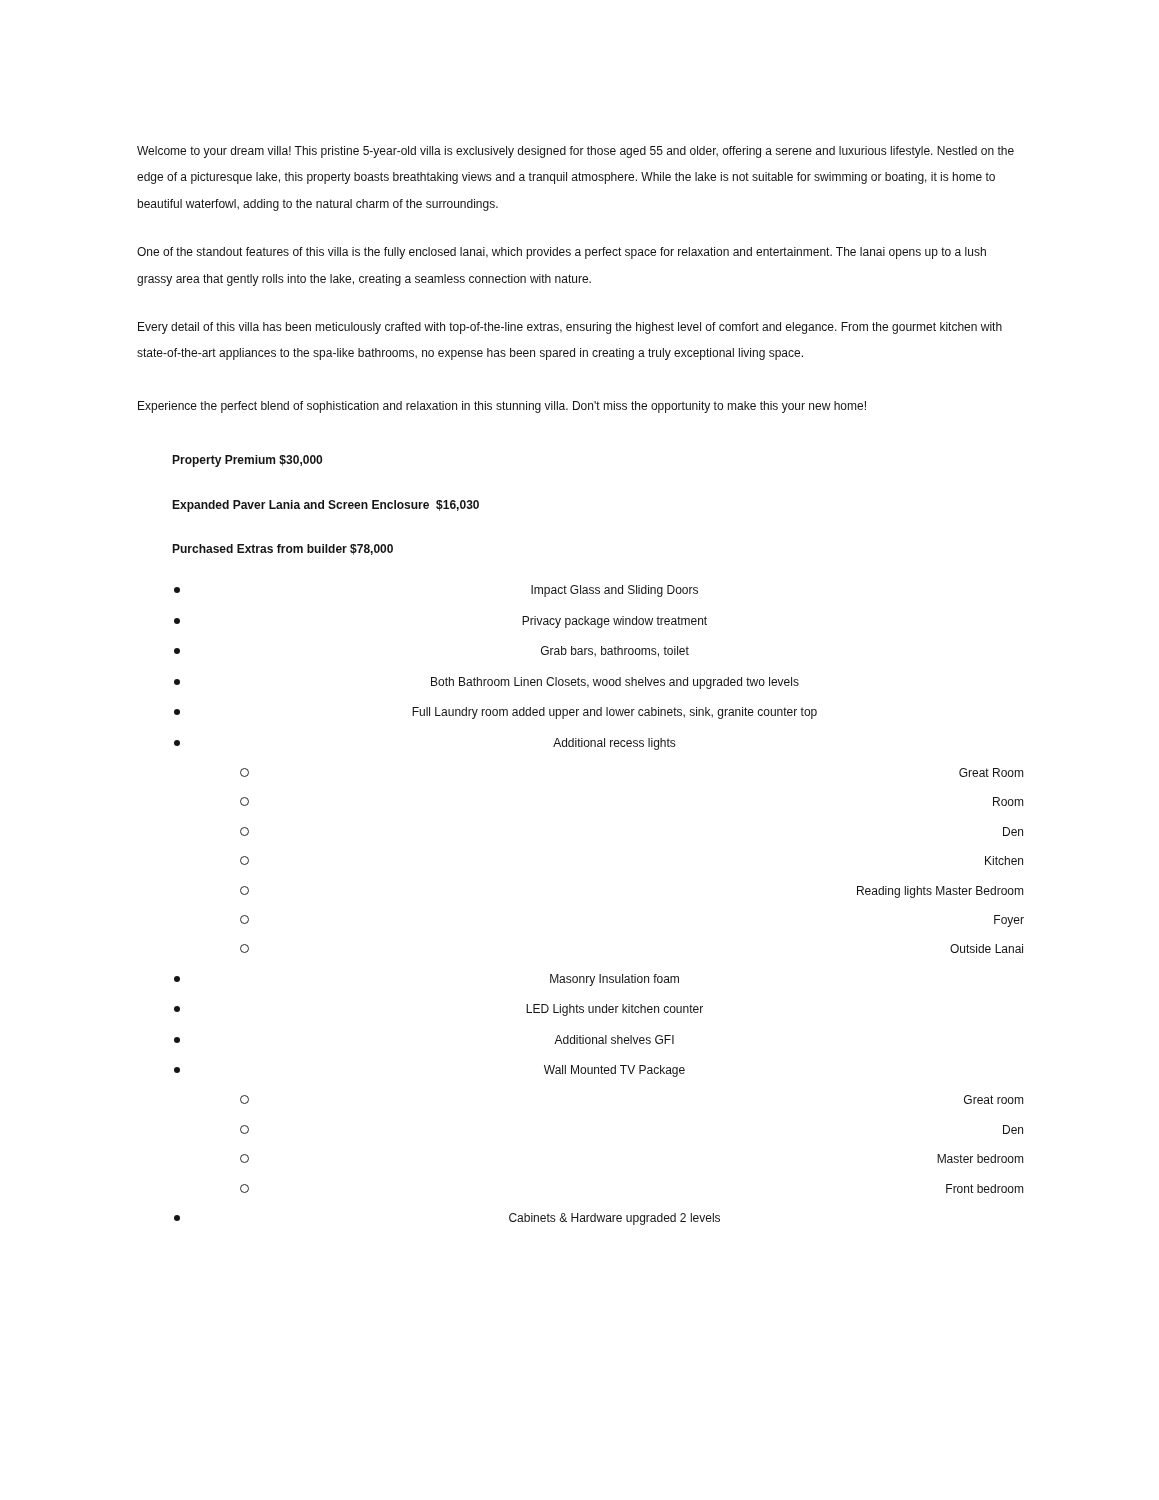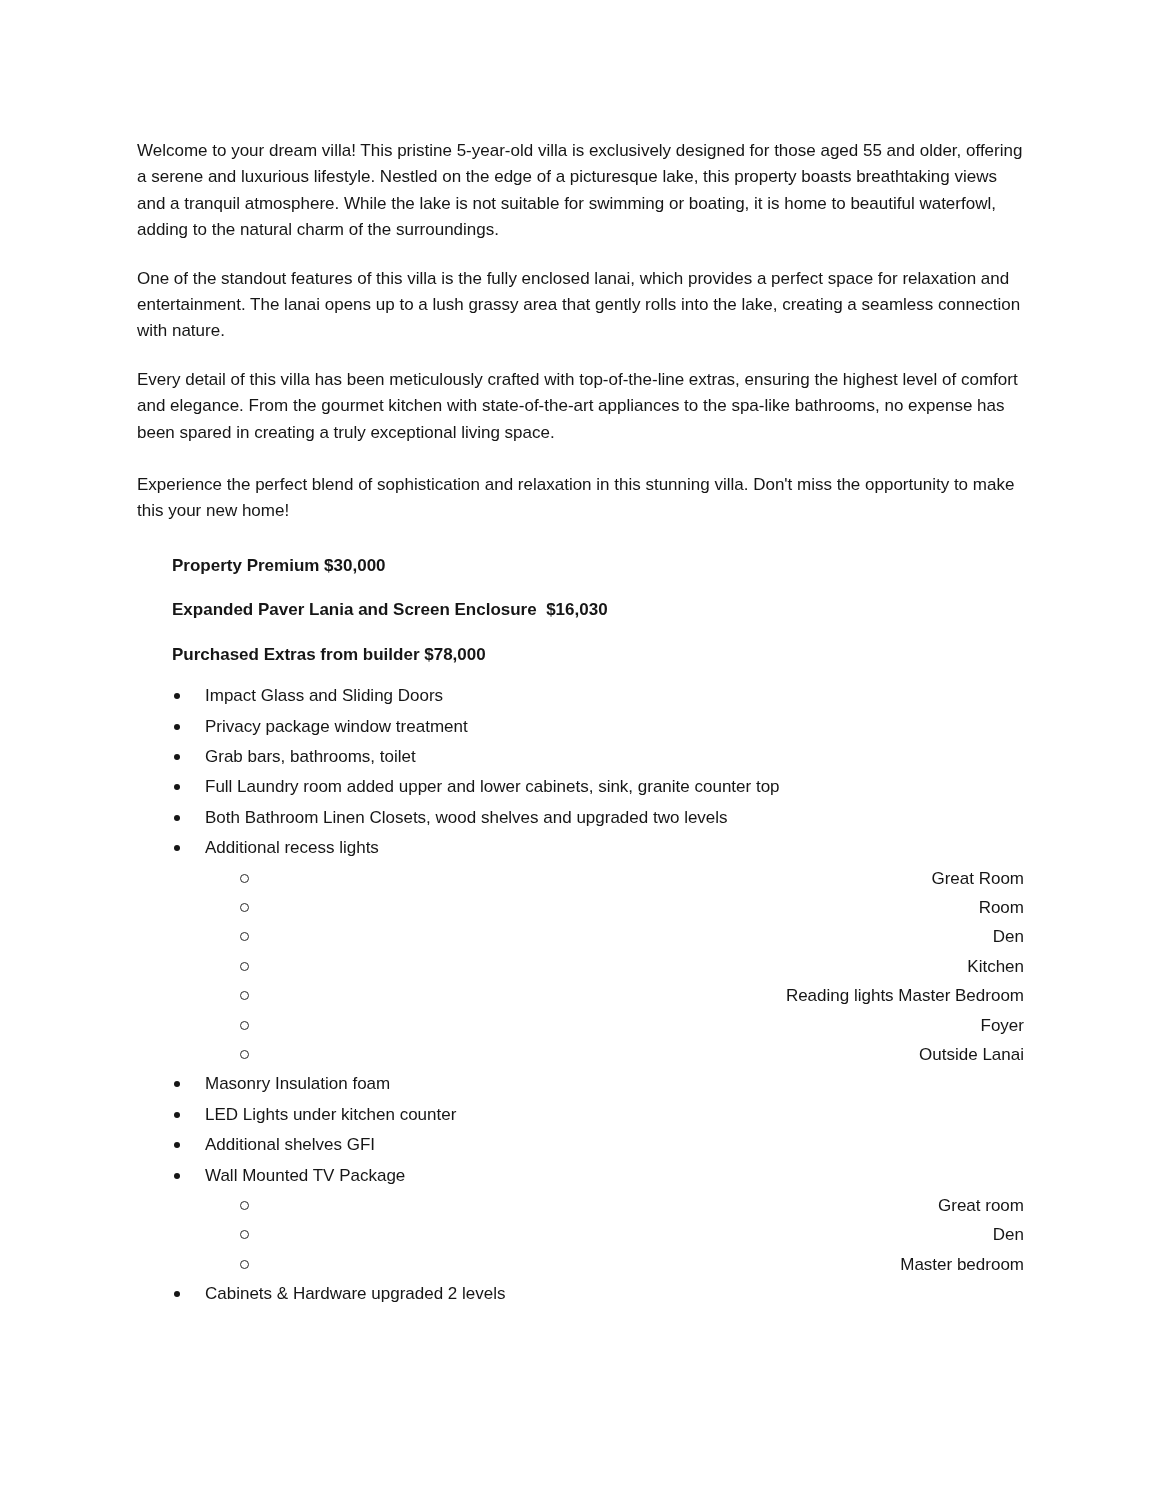--- a/index.html
+++ b/index.html
@@ -8,21 +8,21 @@
     background: #ffffff;
   }
   .page {
     position: relative;
     width: 1159px;
     height: 1500px;
     background: #ffffff;
     box-sizing: border-box;
     padding: 138px 135px 0 137px;
     font-family: "Liberation Sans", sans-serif;
-    font-size: 17px;
+    font-size: 12px;
     line-height: 26.4px;
     color: #161616;
     overflow: hidden;
   }
   .para {
     margin: 0 0 22px 0;
   }
   .para:nth-of-type(3) {
     margin-bottom: 26px;
   }
@@ -37,20 +37,21 @@
   .price-line.last {
     margin-bottom: 15px;
   }
   .extras-list {
     margin: 0;
   }
   .li1 {
     position: relative;
     padding-left: 68px;
     margin-bottom: 4px;
+    text-align: center;
   }
   .li2 {
     position: relative;
     padding-left: 136px;
     margin-bottom: 3px;
     text-align: right;
   }
   .dot-marker {
     position: absolute;
     left: 37px;
@@ -99,26 +100,26 @@
       <span>Privacy package window treatment</span>
     </div>
 
     <div class="li1">
       <span class="dot-marker"></span>
       <span>Grab bars, bathrooms, toilet</span>
     </div>
 
     <div class="li1">
       <span class="dot-marker"></span>
-      <span>Full Laundry room added upper and lower cabinets, sink, granite counter top</span>
+      <span>Both Bathroom Linen Closets, wood shelves and upgraded two levels</span>
     </div>
 
     <div class="li1">
       <span class="dot-marker"></span>
-      <span>Both Bathroom Linen Closets, wood shelves and upgraded two levels</span>
+      <span>Full Laundry room added upper and lower cabinets, sink, granite counter top</span>
     </div>
 
     <div class="li1">
       <span class="dot-marker"></span>
       <span>Additional recess lights</span>
     </div>
 
     <div class="li2">
       <span class="ring-marker"></span>
       <span>Great Room</span>
@@ -173,20 +174,24 @@
       <span>Great room</span>
     </div>
     <div class="li2">
       <span class="ring-marker"></span>
       <span>Den</span>
     </div>
     <div class="li2">
       <span class="ring-marker"></span>
       <span>Master bedroom</span>
     </div>
+    <div class="li2">
+      <span class="ring-marker"></span>
+      <span>Front bedroom</span>
+    </div>
 
     <div class="li1">
       <span class="dot-marker"></span>
       <span>Cabinets &amp; Hardware upgraded 2 levels</span>
     </div>
 
   </div>
 </div>
 
 </body></html>

